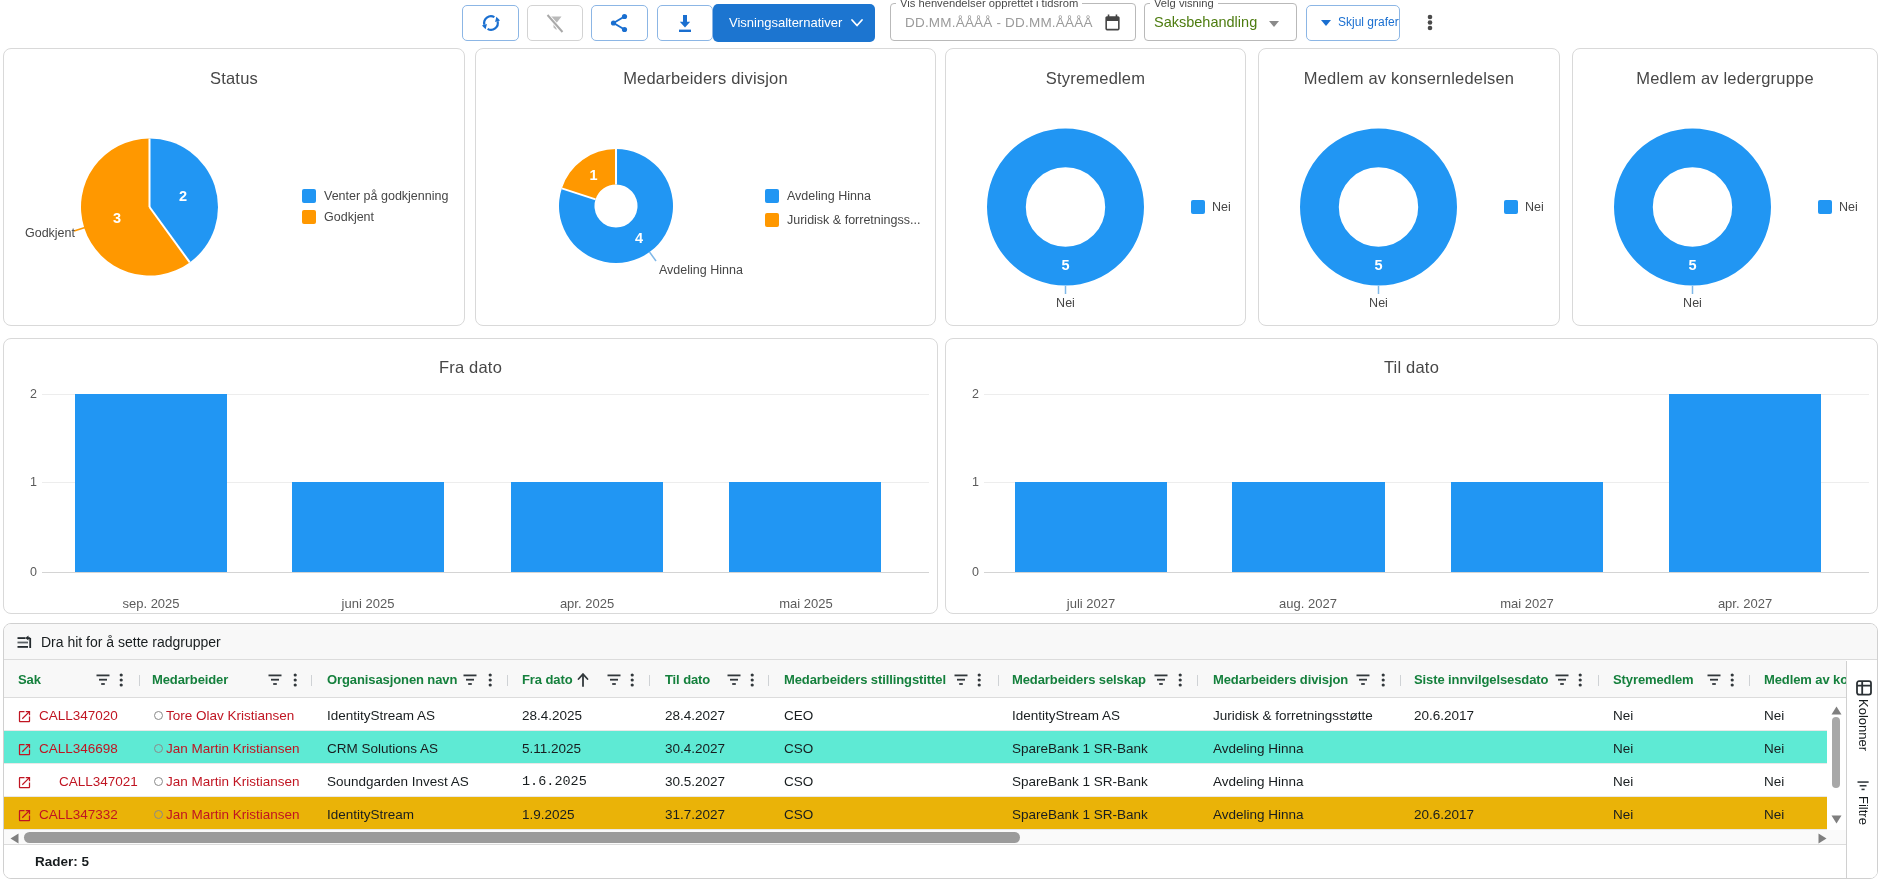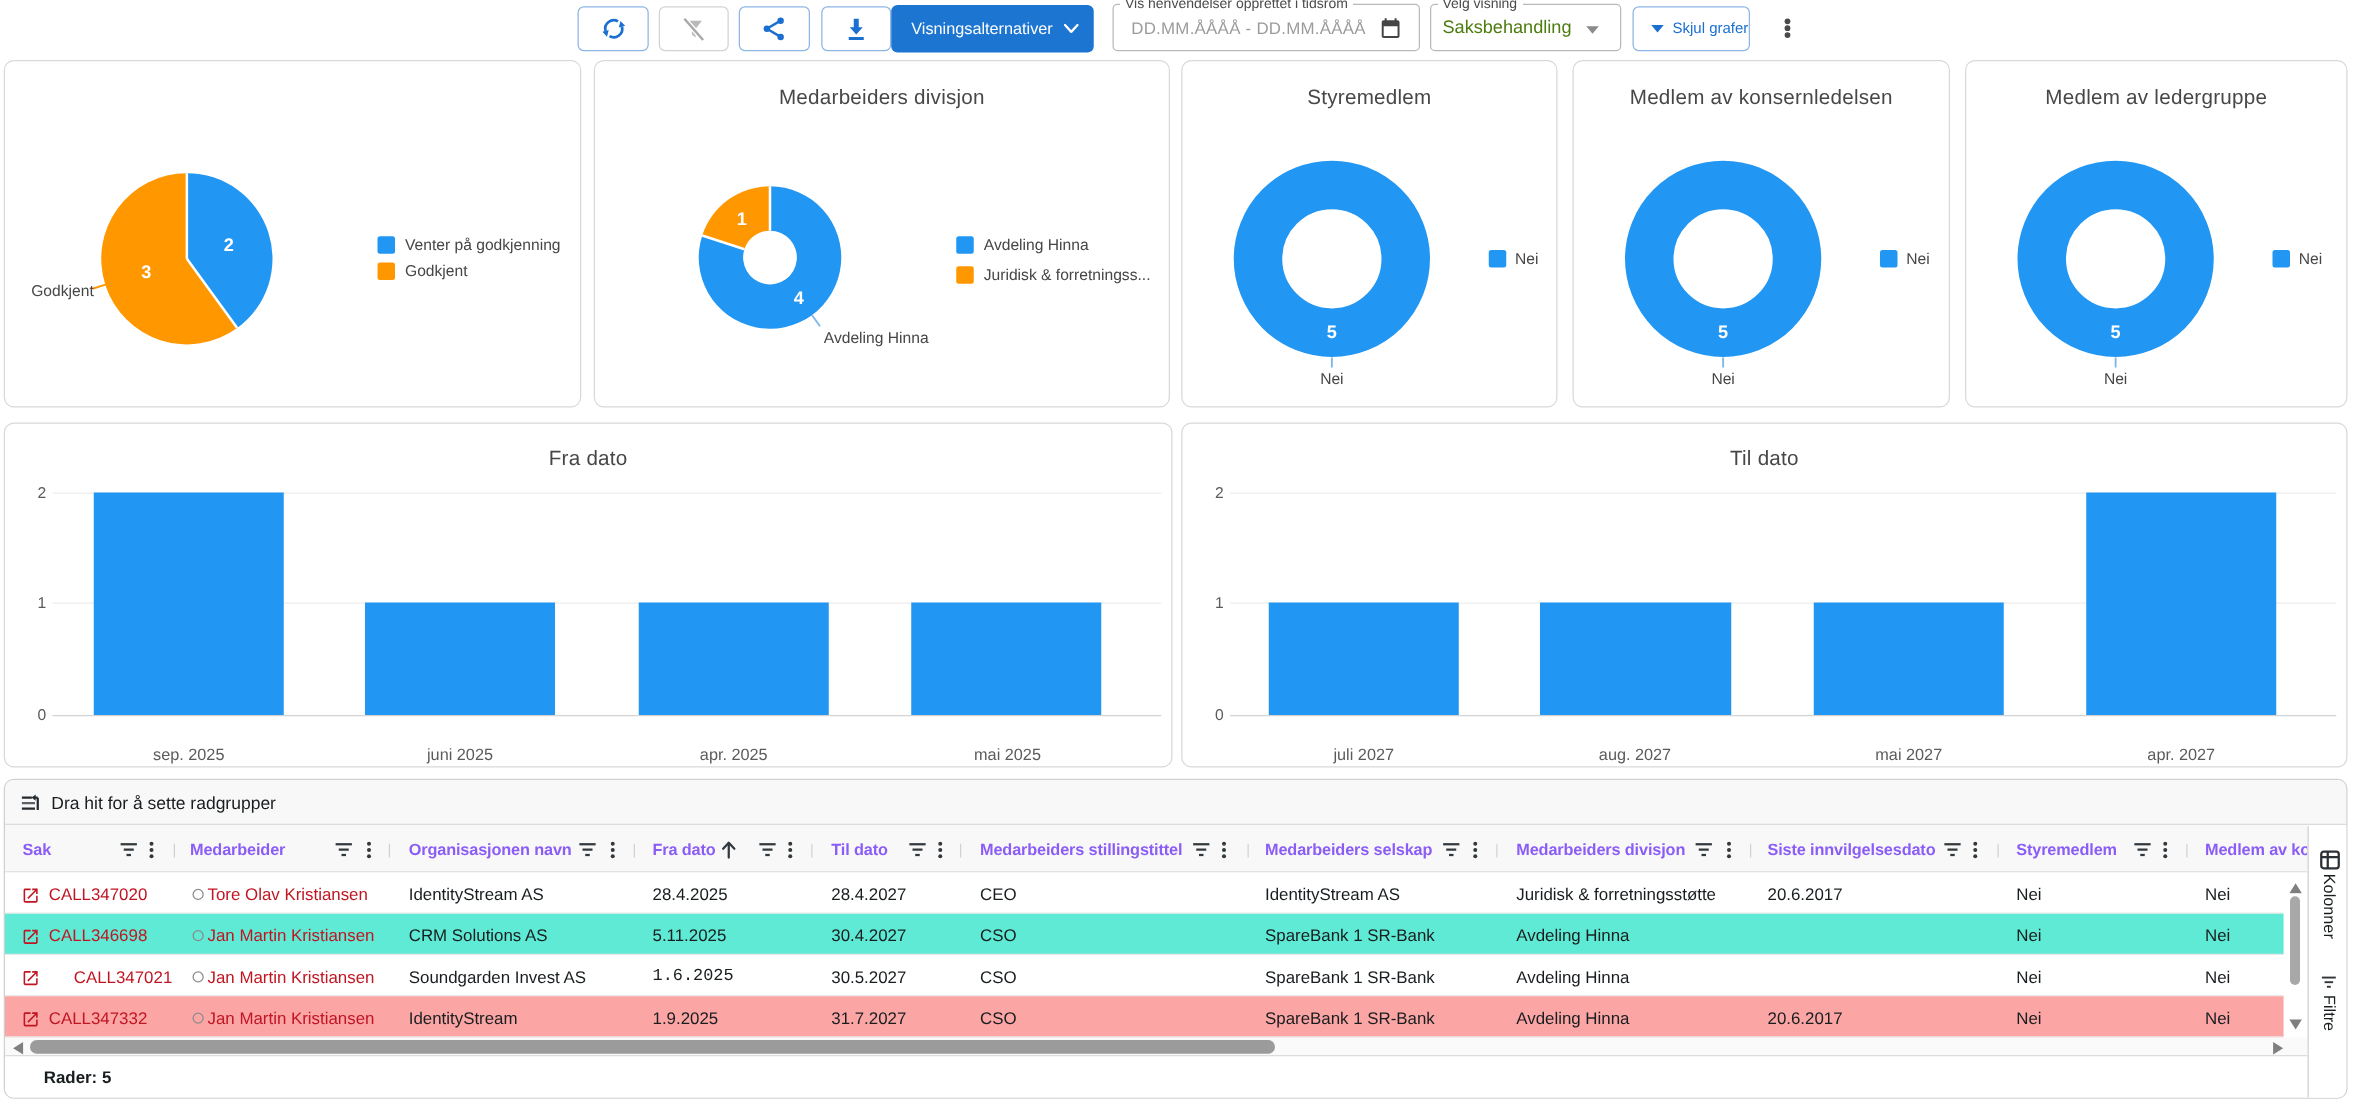--- a/index.html
+++ b/index.html
@@ -5,21 +5,21 @@
 body { width:1882px; height:886px; background:#fff; font-family:"Liberation Sans", sans-serif; position:relative; overflow:hidden; }
 .abs { position:absolute; }
 .card { position:absolute; background:#fff; border:1px solid #d9d9d9; border-radius:8px; }
 .ctitle { position:absolute; width:100%; text-align:center; font-size:16.5px; letter-spacing:.2px; color:#474747; }
 .leg { position:absolute; font-size:12.5px; color:#464646; }
 .legsq { position:absolute; width:14px; height:14px; border-radius:2px; }
 .axlab { position:absolute; font-size:12.5px; color:#5b5b5b; }
 .catlab { position:absolute; font-size:13px; color:#5b5b5b; transform:translateX(-50%); white-space:nowrap; }
 .gline { position:absolute; height:1px; background:#ededed; }
 .bar { position:absolute; background:#2196f3; }
-.hcell { position:absolute; font-size:13px; letter-spacing:-0.1px; font-weight:bold; color:#8b5cf6; white-space:nowrap; }
+.hcell { position:absolute; font-size:13px; letter-spacing:-0.1px; font-weight:bold; color:#15803d; white-space:nowrap; }
 .cell { position:absolute; font-size:13.5px; color:#181d1f; white-space:nowrap; }
 .redcell { color:#c01522; }
 .hsep { position:absolute; width:1px; height:11px; background:#cfd2d5; top:15px; }
 </style></head>
 <body>
 
 <div class="abs" style="left:0;top:0;width:1882px;height:46px;">
 <div class="abs" style="left:462px;top:5px;width:57px;height:36px;border:1px solid #8cb6e5;border-radius:5px;background:#fff;"></div>
 <div class="abs" style="left:527px;top:5px;width:56px;height:36px;border:1px solid #d3d3d3;border-radius:5px;background:#fff;"></div>
 <div class="abs" style="left:591px;top:5px;width:57px;height:36px;border:1px solid #8cb6e5;border-radius:5px;background:#fff;"></div>
@@ -72,20 +72,21 @@
       <path d="M1 1 L6 7 L11 1 Z" fill="#1a6fd0"></path>
     </svg>
 <div class="abs" style="left:1338px;top:15px;font-size:12px;color:#1a6fd0;">Skjul grafer</div>
 <svg class="abs" style="left:1426px;top:14px;" width="8" height="18" viewBox="0 0 8 18">
       <circle cx="4" cy="3" r="2.3" fill="#4a4a4a"></circle>
       <circle cx="4" cy="8.5" r="2.3" fill="#4a4a4a"></circle>
       <circle cx="4" cy="14" r="2.3" fill="#4a4a4a"></circle>
     </svg>
 </div>
 <div class="card" style="left:3px;top:48px;width:462px;height:278px;">
+<div class="ctitle" style="top:20px;">Status</div>
 <svg class="abs" style="left:0;top:0;" width="462" height="278">
 <path d="M145.5,158.0 L145.50,89.50 A68.5,68.5 0 0 1 185.76,213.42 Z" fill="#2196f3"></path>
 <path d="M145.5,158.0 L185.76,213.42 A68.5,68.5 0 1 1 145.50,89.50 Z" fill="#ff9800"></path>
 <g stroke="#fff" stroke-width="2">
         <line x1="145.5" y1="158" x2="145.5" y2="89.5"></line>
         <line x1="145.5" y1="158" x2="185.77" y2="213.42"></line>
       </g>
 <line x1="70" y1="182" x2="81" y2="178.5" stroke="#ff9800" stroke-width="1.5"></line>
 <text x="179" y="152" font-size="14.5" font-weight="bold" fill="#fff" text-anchor="middle">2</text>
 <text x="113" y="173.5" font-size="14.5" font-weight="bold" fill="#fff" text-anchor="middle">3</text>
@@ -365,21 +366,21 @@
 <div class="cell" style="left:323px;top:9.5px;">Soundgarden Invest AS</div>
 <div class="cell" style="left:518px;top:9.5px;font-family:Liberation Mono, monospace;">1.6.2025</div>
 <div class="cell" style="left:661px;top:9.5px;">30.5.2027</div>
 <div class="cell" style="left:780px;top:9.5px;">CSO</div>
 <div class="cell" style="left:1008px;top:9.5px;">SpareBank 1 SR-Bank</div>
 <div class="cell" style="left:1209px;top:9.5px;">Avdeling Hinna</div>
 <div class="cell" style="left:1410px;top:9.5px;"></div>
 <div class="cell" style="left:1609px;top:9.5px;">Nei</div>
 <div class="cell" style="left:1760px;top:9.5px;">Nei</div>
 </div>
-<div class="abs" style="left:0;top:173px;width:1823px;height:33px;background:#fca5a5;border-bottom:1px solid #e8e8e8;">
+<div class="abs" style="left:0;top:173px;width:1823px;height:33px;background:#eab308;border-bottom:1px solid #e8e8e8;">
 <svg class="abs" style="left:13px;top:10.5px;" width="15" height="15" viewBox="0 0 24 24" fill="#c01522">
         <path d="M19 19H5V5h7V3H5c-1.1 0-2 .9-2 2v14c0 1.1.9 2 2 2h14c1.1 0 2-.9 2-2v-7h-2v7zM14 3v2h3.59l-9.83 9.83 1.41 1.41L19 6.41V10h2V3h-7z"></path>
       </svg>
 <div class="cell redcell" style="left:35px;top:9.5px;">CALL347332</div>
 <div class="abs" style="left:150px;top:12.5px;width:9px;height:9px;border:1.5px solid #8a8a8a;border-radius:50%;"></div>
 <div class="cell redcell" style="left:162px;top:9.5px;">Jan Martin Kristiansen</div>
 <div class="cell" style="left:323px;top:9.5px;">IdentityStream</div>
 <div class="cell" style="left:518px;top:9.5px;">1.9.2025</div>
 <div class="cell" style="left:661px;top:9.5px;">31.7.2027</div>
 <div class="cell" style="left:780px;top:9.5px;">CSO</div>

